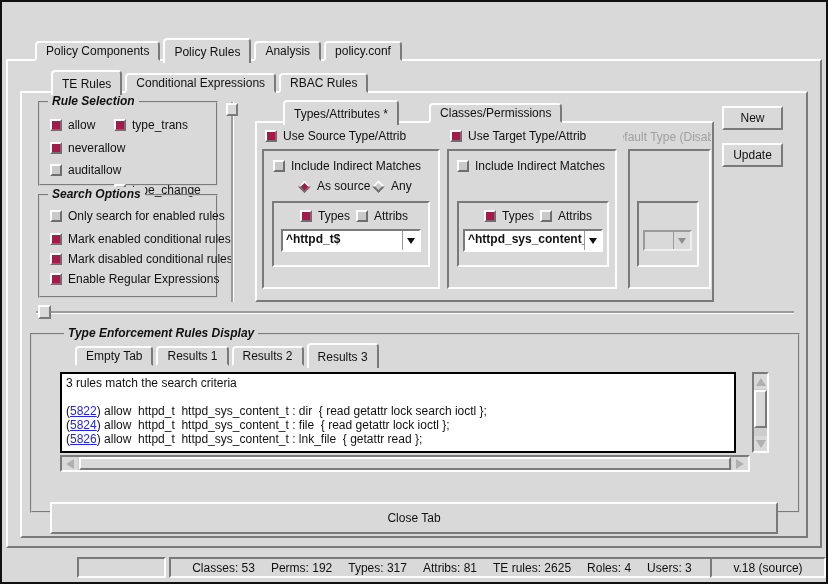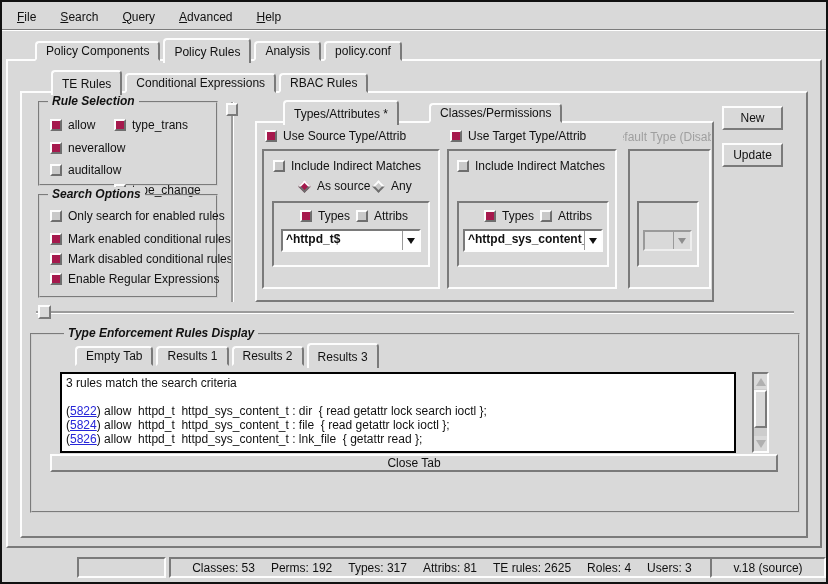--- a/index.html
+++ b/index.html
@@ -80,27 +80,20 @@
     border-color:var(--dk) var(--lt) var(--lt) var(--dk);
     display:flex;align-items:center;justify-content:center;}
   .stats{display:flex;gap:16px;justify-content:center;align-items:center;white-space:nowrap;}
   .dis-label{color:var(--dis);overflow:hidden;white-space:nowrap;}
 </style>
 </head>
 <body>
 
 <div class="window">
 
-  <div class="abs menubar">
-    <span class="menu-item">File</span>
-    <span class="menu-item">Search</span>
-    <span class="menu-item">Query</span>
-    <span class="menu-item">Advanced</span>
-    <span class="menu-item">Help</span>
-  </div>
 
   <div class="abs bevel-up" style="left:4px;top:57px;width:816px;height:489px;"></div>
 
   <div class="abs tabrow" style="left:8px;top:34px;height:25px;z-index:5;">
     <div class="tab">
         <span>Policy Components</span>
       </div>
     <div class="tab active">
         <span>Policy Rules</span>
       </div>
@@ -302,21 +295,21 @@
   <div class="abs sb-trough" style="left:58px;top:453px;width:690px;height:17px;">
     <div class="sb-btn" style="left:0;top:0;width:16px;height:13px;">
         <span class="tri-left-g"></span>
       </div>
     <div class="sb-thumb" style="left:17px;top:0;width:652px;height:13px;"></div>
     <div class="sb-btn" style="right:0;top:0;width:16px;height:13px;">
         <span class="tri-right-g"></span>
       </div>
   </div>
 
-  <div class="abs btn" style="left:48px;top:452px;width:728px;height:18px;">
+  <div class="abs btn" style="left:48px;top:500px;width:728px;height:32px;">
       <span>Close Tab</span>
     </div>
 
   <div class="abs status-cell" style="left:75px;top:555px;width:89px;height:21px;"></div>
   <div class="abs status-cell" style="left:167px;top:555px;width:546px;height:21px;">
     <div class="stats">
       <span>Classes: 53</span>
       <span>Perms: 192</span>
       <span>Types: 317</span>
       <span>Attribs: 81</span>

